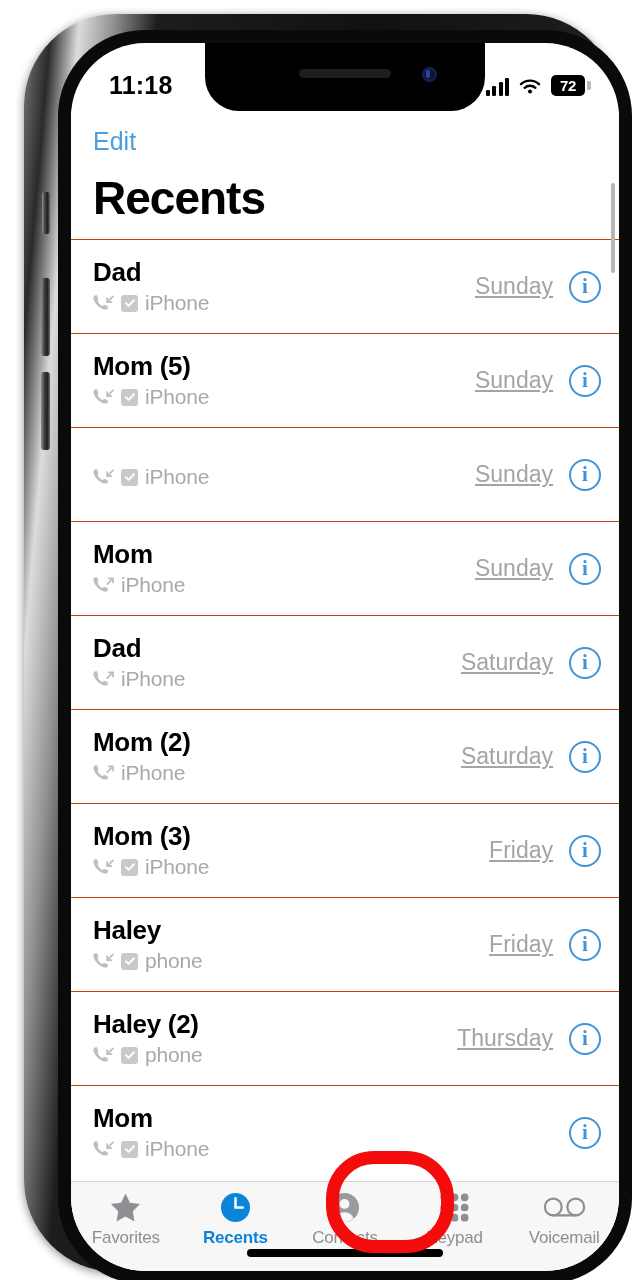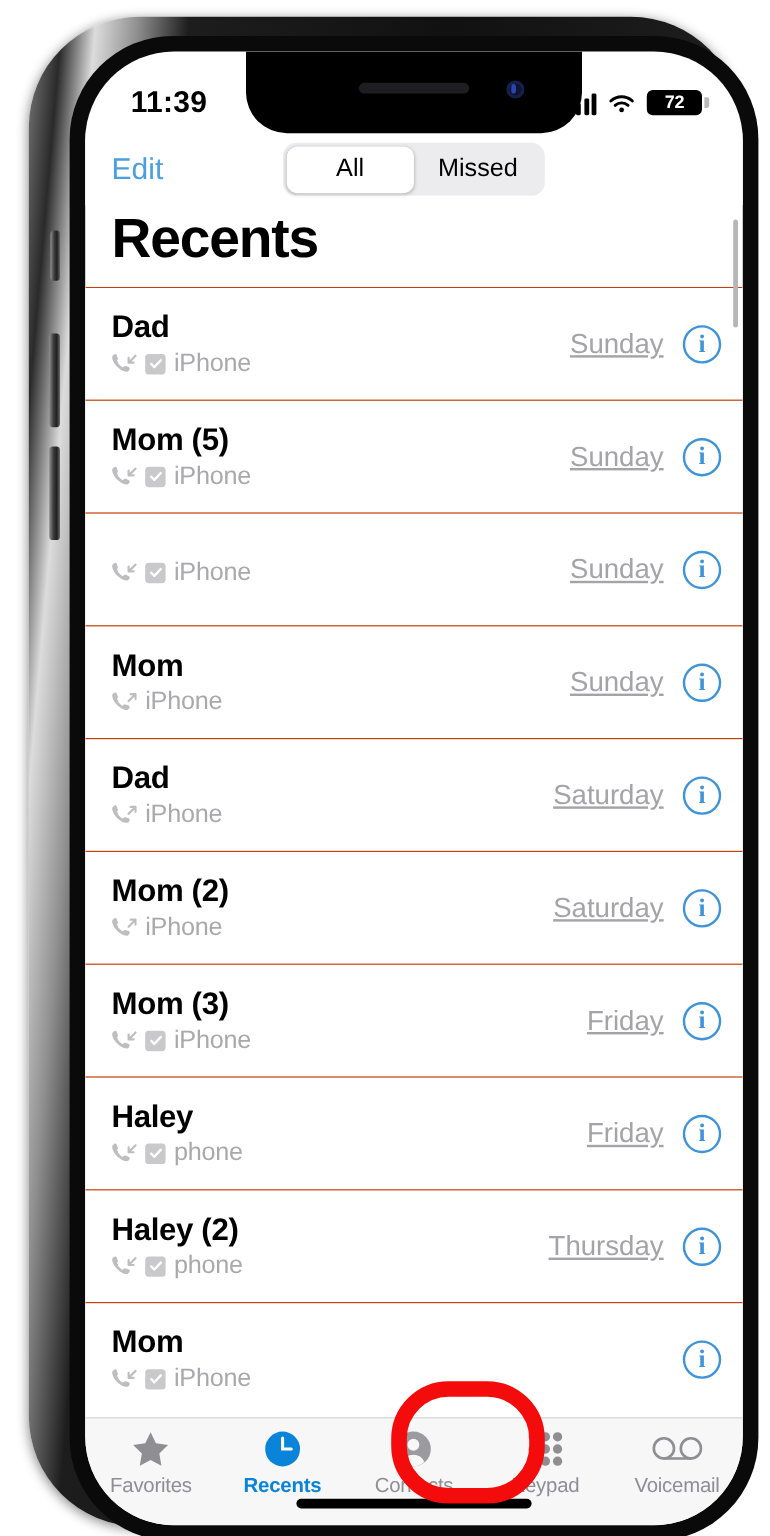--- a/index.html
+++ b/index.html
@@ -75,21 +75,21 @@
   #signal-bars{ display:flex; align-items:flex-end; gap:2.5px; height:18px;}
   #signal-bars i{ display:block; width:4px; background:#000; border-radius:1.2px;}
   #signal-bars i:nth-child(1){height:6px;}
   #signal-bars i:nth-child(2){height:10px;}
   #signal-bars i:nth-child(3){height:14px;}
   #signal-bars i:nth-child(4){height:18px;}
 
   #wifi-icon{ width:24px; height:18px; position:relative;}
 
   #battery-icon{
-    position:relative; width:46px; height:21px;
+    position:relative; width:34px; height:21px;
     border-radius:5px; background:#000;
     display:flex; align-items:center; justify-content:center;
   }
   #battery-icon::after{
     content:""; position:absolute; right:-6px; top:6px;
     width:4px; height:9px; border-radius:0 2px 2px 0;
     background:#b9b9b9;
   }
   #battery-level{ color:#fff; font-size:15px; font-weight:700; letter-spacing:-.3px;}
 
@@ -200,21 +200,21 @@
   <div id="screen">
 
     <div id="notch">
       <div id="speaker-grille"></div>
       <div id="front-camera">
         <div id="camera-glint"></div>
       </div>
     </div>
 
     <div id="status-bar">
-      <div id="status-time">11:39</div>
+      <div id="status-time">11:18</div>
       <div id="status-right">
         <div id="signal-bars">
           <i></i>
             <i></i>
             <i></i>
             <i></i>
         </div>
         <div id="wifi-icon">
           <svg viewBox="0 0 24 18" width="24" height="18">
             <path d="M12 15.6a2 2 0 1 0 0-4 2 2 0 0 0 0 4z" fill="#000"></path>
@@ -223,24 +223,20 @@
           </svg>
         </div>
         <div id="battery-icon">
           <span id="battery-level">72</span>
         </div>
       </div>
     </div>
 
     <div id="nav-bar">
       <div id="edit-button">Edit</div>
-      <div id="segmented-control">
-        <div class="segment selected">All</div>
-        <div class="segment">Missed</div>
-      </div>
     </div>
 
     <div id="page-title">Recents</div>
     <div id="scroll-indicator"></div>
 
     <div id="recents-list">
         <div class="call-row">
           <div class="row-main">
             <div class="row-name">Dad</div>
             <div class="row-sub">

